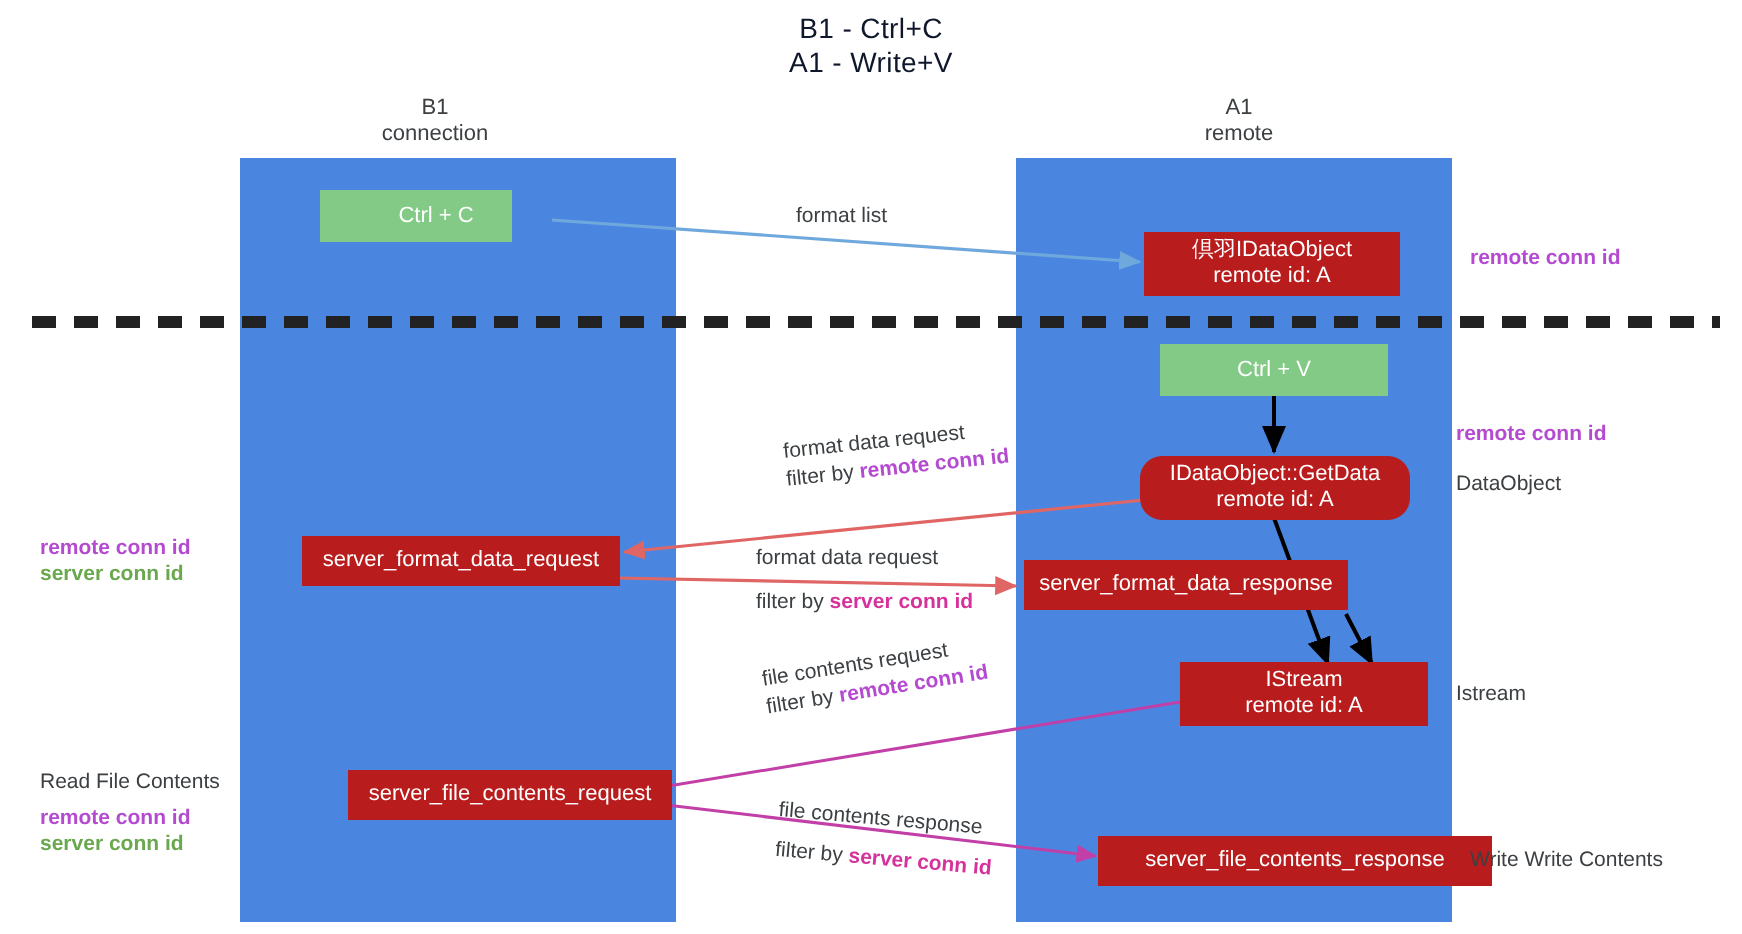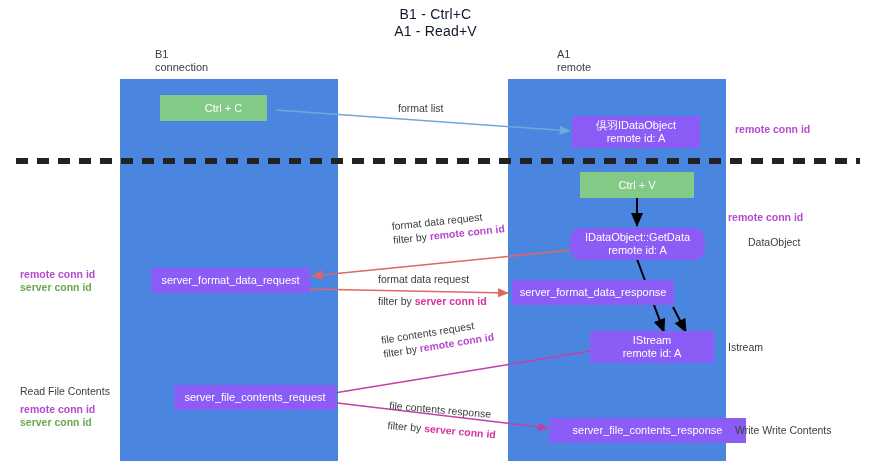--- a/index.html
+++ b/index.html
@@ -25,20 +25,21 @@
     text-align: center;
     font-size: 14px;
     color: #0f172a;
     line-height: 17px;
     letter-spacing: .2px;
   }
 
   
   .col-header {
     position: absolute;
+    text-align: center;
     font-size: 11px;
     color: #3c4043;
     line-height: 13px;
   }
 
   
   .lane {
     position: absolute;
     background: #4a86e0;
   }
@@ -51,21 +52,21 @@
     flex-direction: column;
     align-items: center;
     justify-content: center;
     color: #ffffff;
     font-size: 11px;
     line-height: 13px;
     text-align: center;
     padding: 2px 4px;
   }
   .node.green  { background: #83ca86; }
-  .node.orange { background: #8b5cf6; }
+  .node.orange { background: #b91c1c; }
   .node .l2 { display: block; }
 
   
   .anno {
     position: absolute;
     font-size: 10.5px;
     line-height: 13px;
     white-space: nowrap;
   }
   .anno.plain  { color: #3c4043; font-weight: 400; font-size: 10.5px; }
@@ -91,21 +92,21 @@
     pointer-events: none;
   }
 </style>
 </head>
 <body>
 
 <div id="canvas">
 
   <div class="title">
     <div>B1 - Ctrl+C</div>
-    <div>A1 - Read+V</div>
+    <div>A1 - Write+V</div>
   </div>
 
   <div class="col-header" style="left:155px; top:48px; width:125px;">
     <div>B1</div>
     <div>connection</div>
   </div>
   <div class="col-header" style="left:557px; top:48px; width:125px;">
     <div>A1</div>
     <div>remote</div>
   </div>
@@ -141,21 +142,21 @@
 
     <path d="M673,307 L686,332" stroke="#000000" stroke-width="2" fill="none" marker-end="url(#ah-black)"></path>
 
     <path d="M637,259 L664,332" stroke="#000000" stroke-width="2" fill="none" marker-end="url(#ah-black)"></path>
 
     <line x1="590" y1="351" x2="316" y2="396" stroke="#c23fa8" stroke-width="1.5" marker-end="url(#ah-magenta)"></line>
 
     <line x1="312" y1="400" x2="548" y2="428" stroke="#c23fa8" stroke-width="1.5" marker-end="url(#ah-magenta)"></line>
   </svg>
 
-  <div class="node green" style="left:160px; top:95px; width:107px; height:26px;padding-left:24px;">
+  <div class="node green" style="left:160px; top:95px; width:96px; height:26px;padding-left:24px;">
     <span>Ctrl + C</span>
   </div>
 
   <div class="node orange" style="left:572px; top:116px; width:128px; height:32px;">
     <span>倶⽻IDataObject</span>
     <span class="l2">remote id: A</span>
   </div>
 
   <div class="node green" style="left:580px; top:172px; width:114px; height:26px;">
     <span>Ctrl + V</span>
@@ -208,21 +209,21 @@
 
   <div class="elabel" style="left:390px; top:398px; transform:rotate(5deg); transform-origin:left top;">
     <div>file contents response</div>
     <div style="margin-top:6px;"><span>filter by </span><span class="hl-magenta">server conn id</span></div>
   </div>
 
   <div class="anno purple" style="left:735px; top:123px;">remote conn id</div>
 
   <div class="anno purple" style="left:728px; top:211px;">remote conn id</div>
 
-  <div class="anno plain" style="left:748px; top:236px;">DataObject</div>
+  <div class="anno plain" style="left:728px; top:236px;">DataObject</div>
 
   <div class="anno plain" style="left:728px; top:341px;">Istream</div>
 
   <div class="anno plain" style="left:735px; top:424px;">Write Write Contents</div>
 
   <div class="anno purple" style="left:20px; top:268px;">remote conn id</div>
   <div class="anno green" style="left:20px; top:281px;">server conn id</div>
 
   <div class="anno plain" style="left:20px; top:385px;">Read File Contents</div>
   <div class="anno purple" style="left:20px; top:403px;">remote conn id</div>

